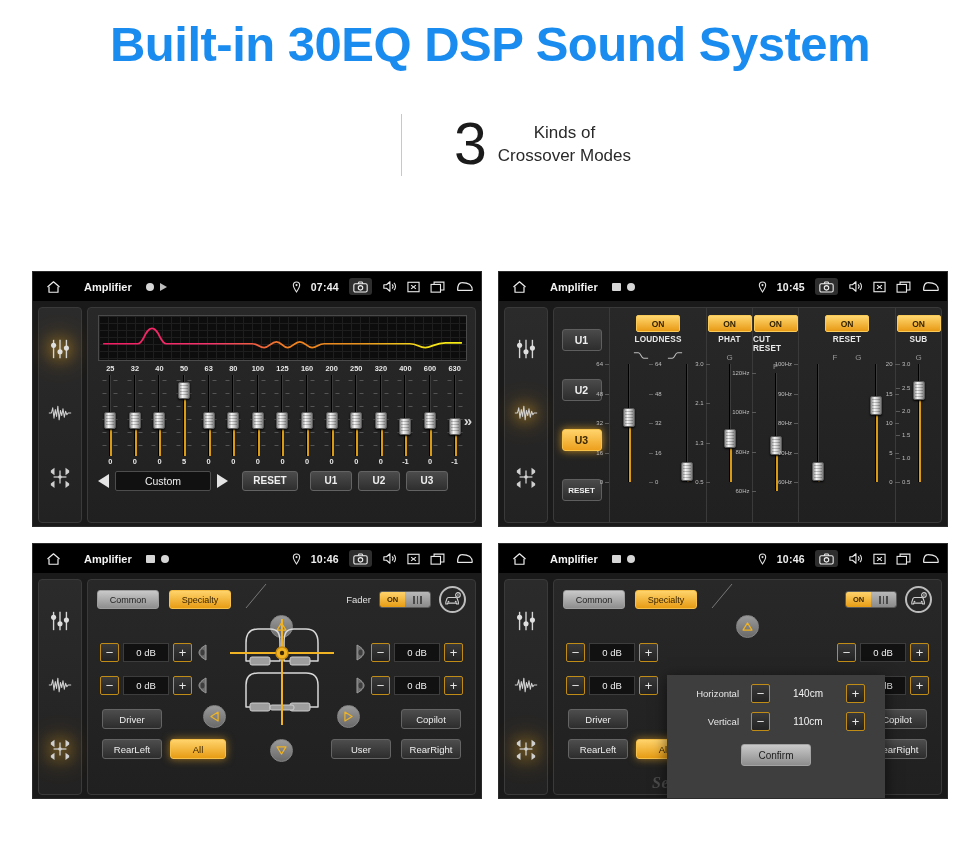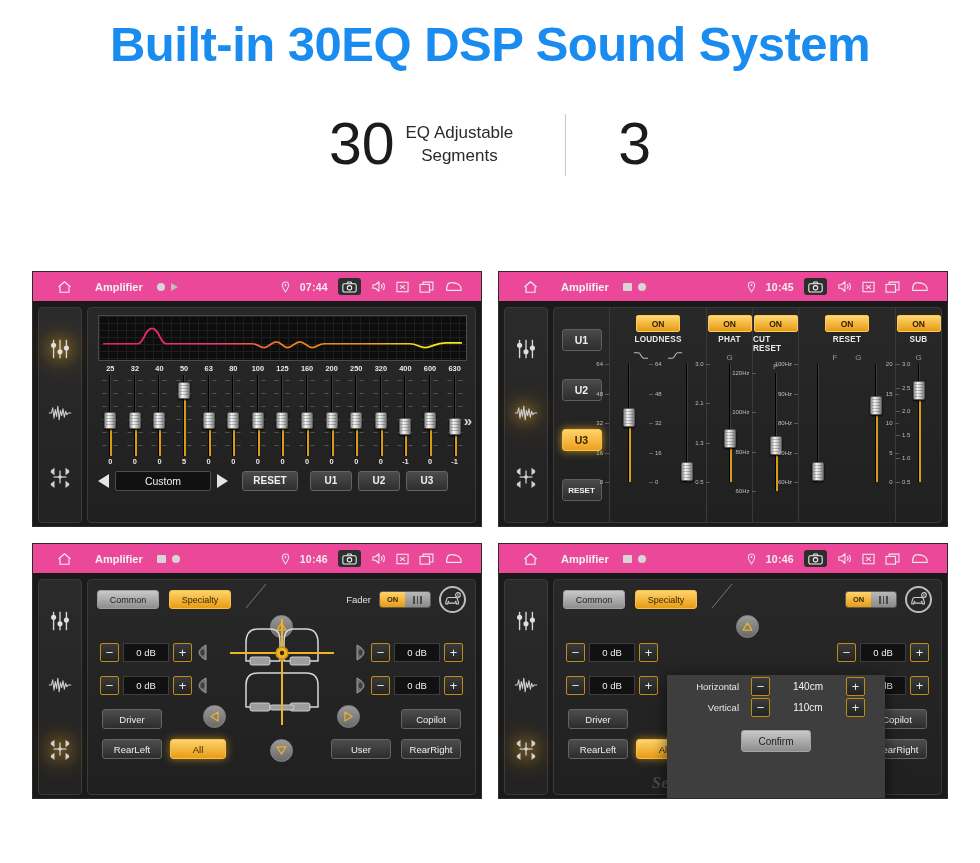--- a/index.html
+++ b/index.html
@@ -33,22 +33,22 @@
     grid-template-rows: 256px 256px;
     gap: 16px 16px;
   }
   .panel {
     background: #1a1a1a; position: relative; overflow: hidden;
     border: 1px solid #2b2b2b;
   }
 
   
   .sbar {
-    height: 29px; background: #ec4899; display: flex; align-items: center;
-    padding: 0 18px; gap: 0;
+    height: 29px; background: #000000; display: flex; align-items: center;
+    padding: 0 7px; gap: 0;
   }
   .sbar .home { width: 26px; display:flex; justify-content:center; }
   .sbar .title { color: #f2f2f2; font-size: 11px; font-weight: bold; margin-left: 18px; }
   .sbar .minis { display: flex; gap: 6px; margin-left: 14px; align-items: center; }
   .mini-sq { width: 9px; height: 8px; background: #d6d6d6; border-radius: 1px; }
   .mini-dot { width: 8px; height: 8px; background: #d6d6d6; border-radius: 50%; }
   .mini-play { width:0;height:0;border-left:7px solid #bdbdbd;border-top:4px solid transparent;border-bottom:4px solid transparent; }
   .sbar .spacer { flex: 1; }
   .sbar .right { display: flex; align-items: center; gap: 10px; }
   .sbar .clock { color: #efefef; font-size: 10.5px; font-weight: bold; letter-spacing: 0.3px; }
@@ -256,21 +256,21 @@
     border-color: #f6c049; box-shadow: 0 0 8px rgba(245,175,35,.6);
   }
   .pos { position: absolute; }
 
   
   .dlg {
     position: absolute; left: 113px; top: 62px; width: 218px; height: 137px;
     background: #3e3e3e; box-shadow: 0 3px 14px rgba(0,0,0,.6); z-index: 20;
   }
   .dlg-title { color: #f2f2f2; font-size: 11px; text-align: center; padding-top: 16px; }
-  .dlg-row { display: flex; align-items: center; justify-content: center; gap: 12px; margin-top: 1px; }
+  .dlg-row { display: flex; align-items: center; justify-content: center; gap: 12px; margin-top: 8px; }
   .dlg-row .lab { color: #e6e6e6; font-size: 9.5px; width: 52px; text-align: right; }
   .dlg-val {
     width: 52px; height: 20px; background: #3e3e3e; color: #f4f4f4; font-size: 10px;
     display: flex; align-items: center; justify-content: center;
   }
   .dlg-confirm {
     margin: 13px auto 0; width: 70px; height: 22px; border-radius: 3px;
     background: linear-gradient(180deg,#c9c9c9,#8d8d8d); color: #1d1d1d;
     font-size: 10px; display: flex; align-items: center; justify-content: center;
     border: 1px solid #a3a3a3;
@@ -280,30 +280,27 @@
     font-size: 16px; font-style: italic; font-weight: bold;
     font-family: "Liberation Serif", serif; letter-spacing: .5px;
   }
 </style>
 </head>
 <body>
 
 <div class="hero">
   <div class="hero-title">Built-in 30EQ DSP Sound System</div>
   <div class="stats">
-    <div class="stat">
-      <div class="stat-num">30</div>
-      <div class="stat-lbl">
-        <div>EQ Adjustable</div>
-        <div>Segments</div>
-      </div>
-    </div>
     <div class="stat-div"></div>
     <div class="stat">
       <div class="stat-num">3</div>
+      <div class="stat-lbl">
+        <div>Kinds of</div>
+        <div>Crossover Modes</div>
+      </div>
     </div>
   </div>
 </div>
 
 <div class="grid">
 
   <div class="panel">
     <div class="sbar">
       <div class="home icn">
         <svg width="15" height="14" viewBox="0 0 20 18">

